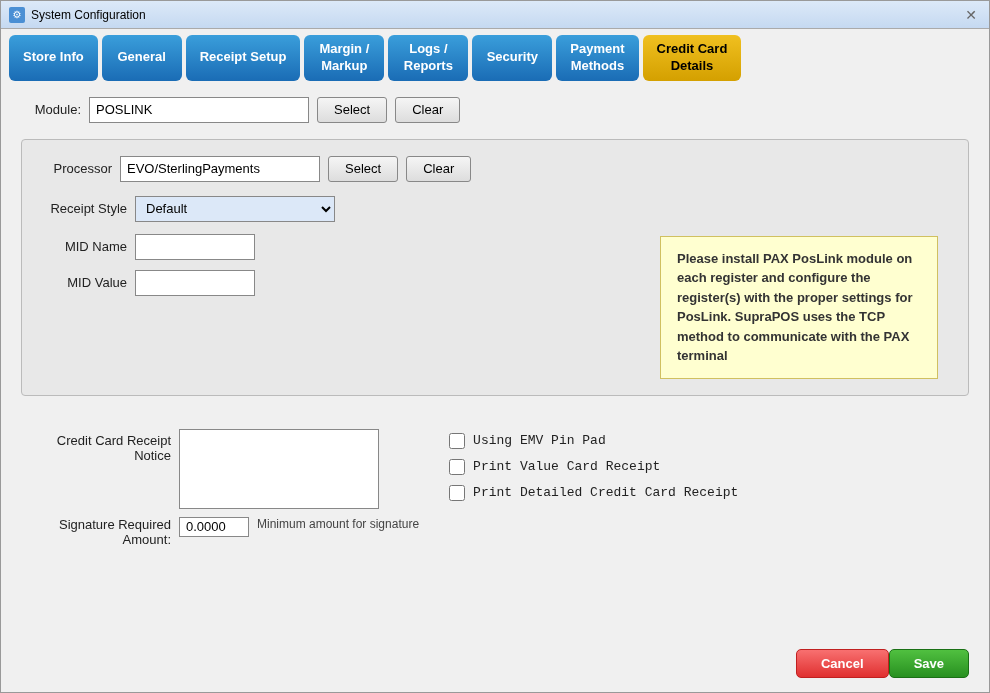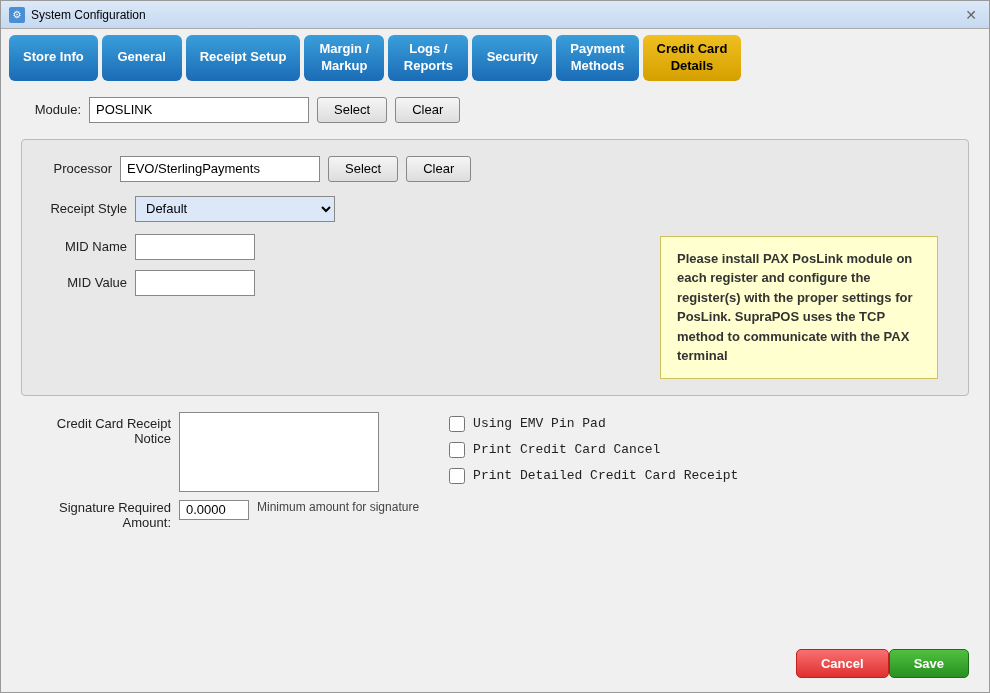--- a/index.html
+++ b/index.html
@@ -119,21 +119,21 @@
       cursor: pointer;
       font-size: 13px;
       border-radius: 3px;
     }
 
     .inner-box {
       border: 1px solid #bbb;
       background: #e8e8e8;
       border-radius: 4px;
       padding: 16px 20px;
-      margin-bottom: 16px;
+      margin-bottom: 33px;
     }
     .processor-row {
       display: flex;
       align-items: center;
       gap: 8px;
       margin-bottom: 14px;
     }
     .processor-label {
       width: 70px;
       text-align: right;
@@ -396,21 +396,21 @@
         </div>
       </div>
 
       <div class="right-bottom">
         <div class="checkbox-row">
           <input type="checkbox" id="emv-pin-pad" style="">
           <label class="checkbox-label" for="emv-pin-pad">Using EMV Pin Pad</label>
         </div>
         <div class="checkbox-row">
           <input type="checkbox" id="print-cc-receipt" style="">
-          <label class="checkbox-label" for="print-cc-receipt">Print Credit Card Cancel</label>
+          <label class="checkbox-label" for="print-cc-receipt">Print Value Card Receipt</label>
         </div>
         <div class="checkbox-row">
           <input type="checkbox" id="print-detailed-cc-receipt" style="">
           <label class="checkbox-label" for="print-detailed-cc-receipt">Print Detailed Credit Card Receipt</label>
         </div>
       </div>
 
     </div>
   </div>
 

